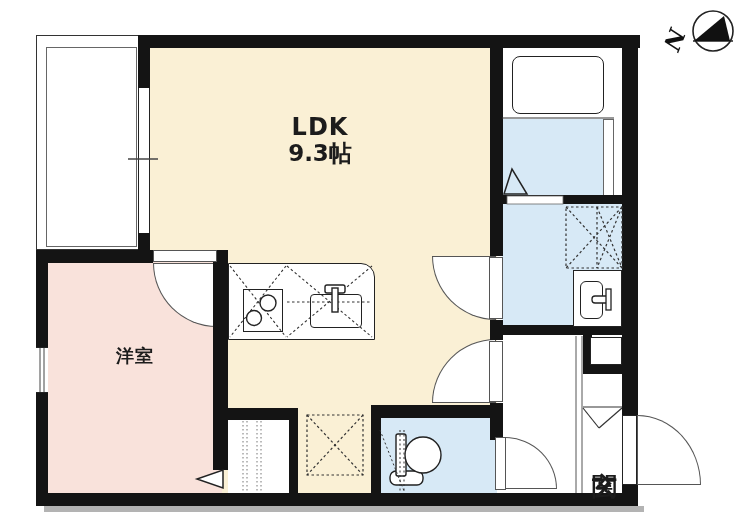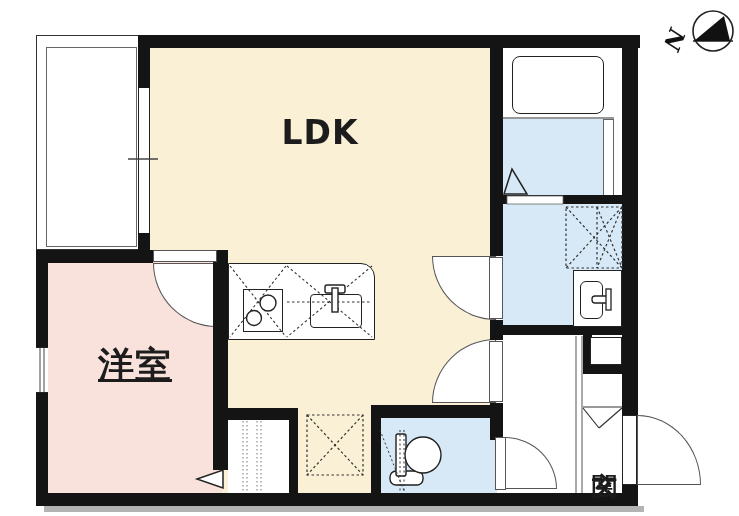--- a/index.html
+++ b/index.html
@@ -9,21 +9,21 @@
   #plan *{box-sizing:border-box;}
   .wall{position:absolute;background:var(--wall,#141414);z-index:3;}
   .floor{position:absolute;z-index:1;}
   .ldk-floor{background:var(--ldk-floor,#FAF0D5);}
   .west-floor{background:var(--western-room-floor,#F9E2DB);}
   .wet-floor{background:var(--wet-area-floor,#D7E9F6);}
   .fixture{position:absolute;background:#fff;border:1.5px solid #222;z-index:4;}
   .disc{position:absolute;background:#fff;border:1.2px solid #555;z-index:2;}
   .leaf{position:absolute;background:#fff;border:1px solid #555;z-index:4;}
   .label{position:absolute;z-index:6;color:#1c1c1c;text-align:center;line-height:1.08;}
-  .label .big{font-size:33px;font-weight:600;letter-spacing:1px;}
+  .label .big{font-size:24px;font-weight:600;letter-spacing:1px;}
   .label .size{font-size:23px;font-weight:600;}
   .v-label{writing-mode:vertical-rl;text-orientation:upright;
            font-size:25px;font-weight:600;letter-spacing:2px;}
   #overlay{position:absolute;left:0;top:0;z-index:5;pointer-events:none;}
   .shadow{position:absolute;background:#b3b3b3;z-index:0;}
 </style>
 </head>
 <body>
 
 <div id="plan">
@@ -172,19 +172,20 @@
     <g>
       <circle cx="713" cy="31" r="20" fill="#fff" stroke="#222" stroke-width="1.6"></circle>
       <line x1="693" y1="41" x2="733" y2="41" stroke="#222" stroke-width="1.4"></line>
       <polygon points="694,41 724,16 730,41" fill="#111"></polygon>
       <text x="678" y="47" font-size="23" font-style="italic" font-weight="bold" font-family="DejaVu Serif, serif" fill="#111" transform="rotate(112 676 38)" text-anchor="middle">N</text>
     </g>
   </svg>
 
   <div class="label" style="left:250px;top:115px;width:140px;">
     <div class="big">LDK</div>
+    <div class="size">9.3帖</div>
   </div>
   <div class="label" style="left:70px;top:346px;width:130px;">
-    <div class="big" style="font-size:36px;text-decoration:underline;">洋室</div>
+    <div class="big" style="font-size:18px;">洋室</div>
   </div>
   <div class="label v-label" style="left:588px;top:418px;width:30px;height:72px;">玄関</div>
 
 </div>
 
 </body></html>

